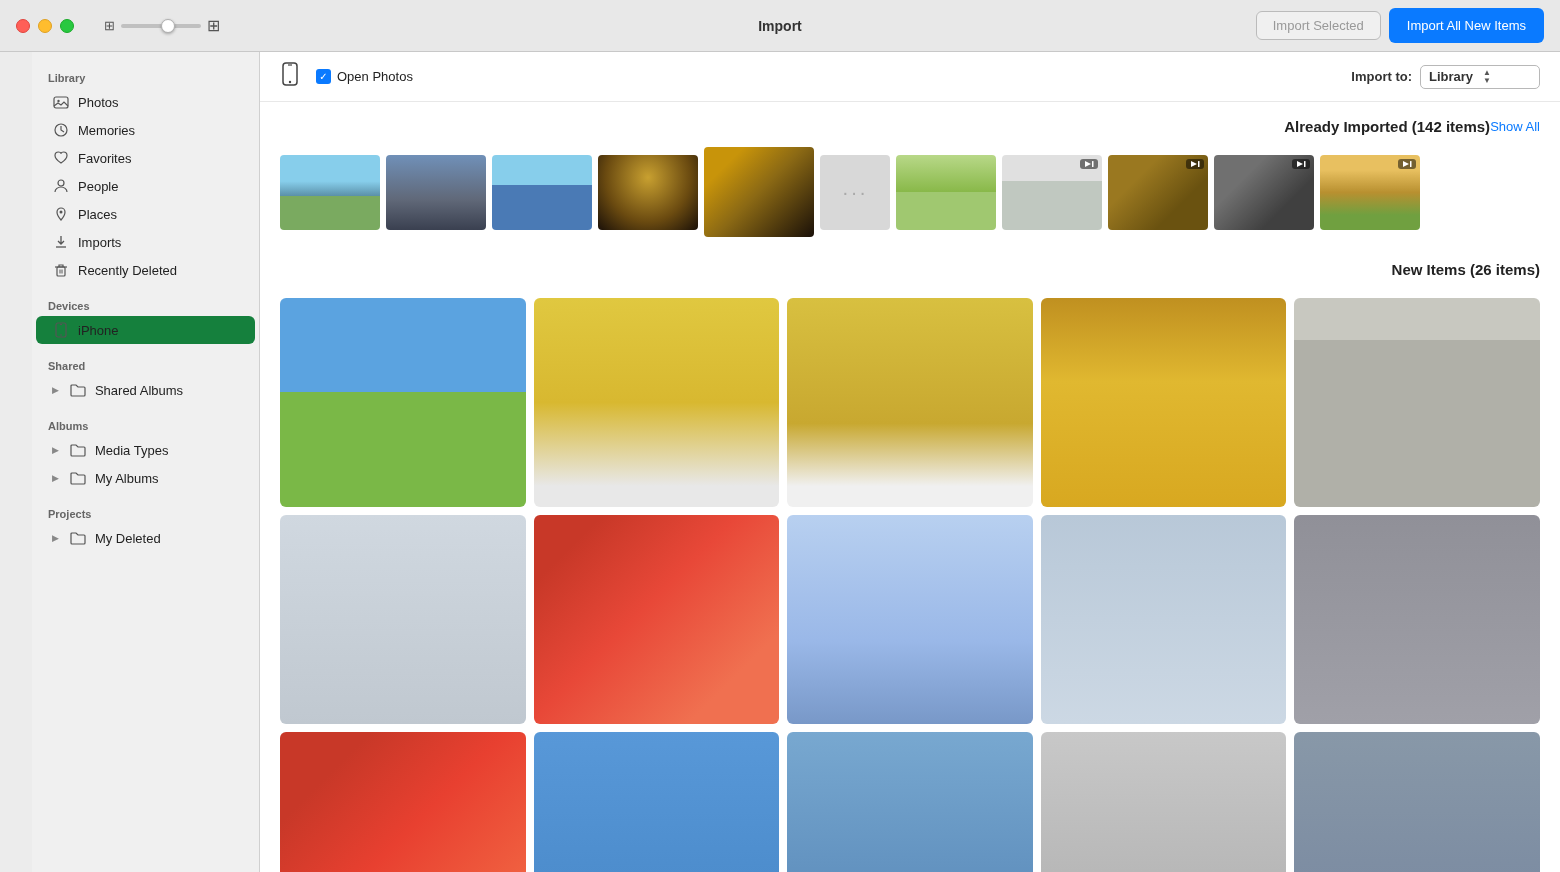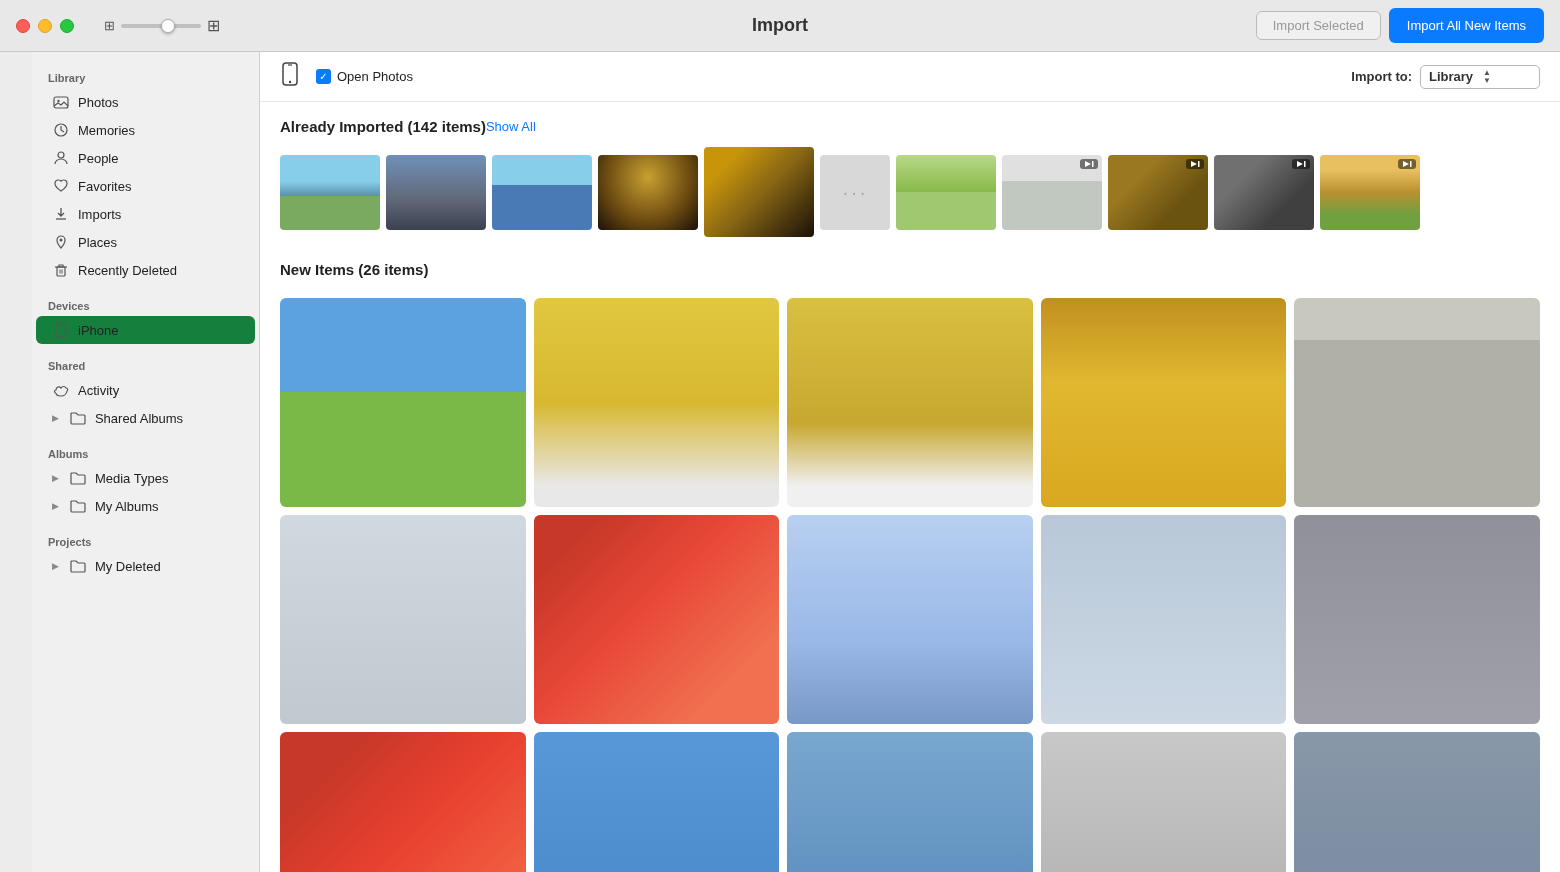--- a/index.html
+++ b/index.html
@@ -35,21 +35,21 @@
       display: inline-block;
     }
     .wc-close { background: #ff5f57; border: 1px solid #e0443e; }
     .wc-min   { background: #ffbd2e; border: 1px solid #dfa123; }
     .wc-max   { background: #28c840; border: 1px solid #1aab29; }
 
     .titlebar-center {
       position: absolute;
       left: 50%;
       transform: translateX(-50%);
-      font-size: 18px;
+      font-size: 14px;
       font-weight: 600;
       color: #333;
     }
 
     .titlebar-controls {
       display: flex;
       align-items: center;
       gap: 8px;
       position: absolute;
       right: 16px;
@@ -225,21 +225,21 @@
       line-height: 1;
     }
 
     
     .photo-section {
       padding: 16px 20px 8px;
     }
     .section-header {
       display: flex;
       align-items: center;
-      justify-content: flex-start;
+      justify-content: flex-end;
       margin-bottom: 12px;
     }
     .section-title {
       font-size: 15px;
       font-weight: 600;
       color: #222;
     }
     .show-all-link {
       font-size: 13px;
       color: #0a7aff;
@@ -364,54 +364,54 @@
             <circle cx="8" cy="8" r="6" fill="none" stroke="#555" stroke-width="1.2"></circle>
             <polyline points="8,4 8,8 11,10" fill="none" stroke="#555" stroke-width="1.2"></polyline>
           </svg>
       </span>
       <span>Memories</span>
     </div>
 
     <div class="sidebar-item">
       <span class="icon">
         <svg width="16" height="16" viewBox="0 0 16 16">
+            <path d="M8 13 C8 13 2 9 2 5.5 C2 3.5 3.5 2 5.5 2 C6.7 2 7.8 2.7 8 3.5 C8.2 2.7 9.3 2 10.5 2 C12.5 2 14 3.5 14 5.5 C14 9 8 13 8 13Z" fill="none" stroke="#555" stroke-width="1.2"></path>
+          </svg>
+      </span>
+      <span>Favorites</span>
+    </div>
+
+    <div class="sidebar-item">
+      <span class="icon">
+        <svg width="16" height="16" viewBox="0 0 16 16">
             <circle cx="8" cy="5" r="3" fill="none" stroke="#555" stroke-width="1.2"></circle>
             <path d="M2 14 C2 11 5 9 8 9 C11 9 14 11 14 14" fill="none" stroke="#555" stroke-width="1.2"></path>
           </svg>
       </span>
       <span>People</span>
     </div>
 
     <div class="sidebar-item">
       <span class="icon">
         <svg width="16" height="16" viewBox="0 0 16 16">
-            <path d="M8 13 C8 13 2 9 2 5.5 C2 3.5 3.5 2 5.5 2 C6.7 2 7.8 2.7 8 3.5 C8.2 2.7 9.3 2 10.5 2 C12.5 2 14 3.5 14 5.5 C14 9 8 13 8 13Z" fill="none" stroke="#555" stroke-width="1.2"></path>
-          </svg>
-      </span>
-      <span>Favorites</span>
+            <path d="M8 2 C5.8 2 4 3.8 4 6 C4 9.5 8 14 8 14 C8 14 12 9.5 12 6 C12 3.8 10.2 2 8 2Z" fill="none" stroke="#555" stroke-width="1.2"></path>
+            <circle cx="8" cy="6" r="1.5" fill="#555"></circle>
+          </svg>
+      </span>
+      <span>Places</span>
     </div>
 
     <div class="sidebar-item">
       <span class="icon">
         <svg width="16" height="16" viewBox="0 0 16 16">
             <path d="M8 2 L8 10 M5 7 L8 10 L11 7" fill="none" stroke="#555" stroke-width="1.3"></path>
             <path d="M3 13 L13 13" stroke="#555" stroke-width="1.3"></path>
           </svg>
       </span>
       <span>Imports</span>
-    </div>
-
-    <div class="sidebar-item">
-      <span class="icon">
-        <svg width="16" height="16" viewBox="0 0 16 16">
-            <path d="M8 2 C5.8 2 4 3.8 4 6 C4 9.5 8 14 8 14 C8 14 12 9.5 12 6 C12 3.8 10.2 2 8 2Z" fill="none" stroke="#555" stroke-width="1.2"></path>
-            <circle cx="8" cy="6" r="1.5" fill="#555"></circle>
-          </svg>
-      </span>
-      <span>Places</span>
     </div>
 
     <div class="sidebar-item">
       <span class="icon">
         <svg width="16" height="16" viewBox="0 0 16 16">
             <rect x="4" y="5" width="8" height="9" rx="1" fill="none" stroke="#555" stroke-width="1.2"></rect>
             <path d="M2 5 L14 5" stroke="#555" stroke-width="1.2"></path>
             <path d="M6 5 L6 3 L10 3 L10 5" fill="none" stroke="#555" stroke-width="1.2"></path>
             <line x1="7" y1="7.5" x2="7" y2="11.5" stroke="#555" stroke-width="1"></line>
             <line x1="9" y1="7.5" x2="9" y2="11.5" stroke="#555" stroke-width="1"></line>
@@ -428,29 +428,20 @@
             <rect x="2" y="1" width="10" height="14" rx="2" fill="none" stroke="#555" stroke-width="1.2"></rect>
             <line x1="6" y1="2.5" x2="8" y2="2.5" stroke="#555" stroke-width="1"></line>
             <circle cx="7" cy="13" r="0.8" fill="#555"></circle>
           </svg>
       </span>
       <span>iPhone</span>
     </div>
 
     <div class="sidebar-section-label" style="margin-top:8px;">Shared</div>
 
-    <div class="sidebar-item">
-      <span class="icon">
-        <svg width="16" height="14" viewBox="0 0 16 14">
-            <path d="M3 10 C1 10 1 7 3 7 C3 4 6 3 8 5 C9 3 12 3 13 5 C15 5 15 7 14 8" fill="none" stroke="#555" stroke-width="1.2"></path>
-            <path d="M3 10 Q3 13 8 13 Q13 13 14 8" fill="none" stroke="#555" stroke-width="1.2"></path>
-          </svg>
-      </span>
-      <span>Activity</span>
-    </div>
 
     <div class="sidebar-item">
       <span class="expand-arrow">▶</span>
       <span class="icon">
         <svg width="16" height="14" viewBox="0 0 16 14">
             <path d="M1 3 L1 12 Q1 13 2 13 L14 13 Q15 13 15 12 L15 5 Q15 4 14 4 L8 4 L6 2 L2 2 Q1 2 1 3Z" fill="none" stroke="#555" stroke-width="1.2"></path>
           </svg>
       </span>
       <span>Shared Albums</span>
     </div>

